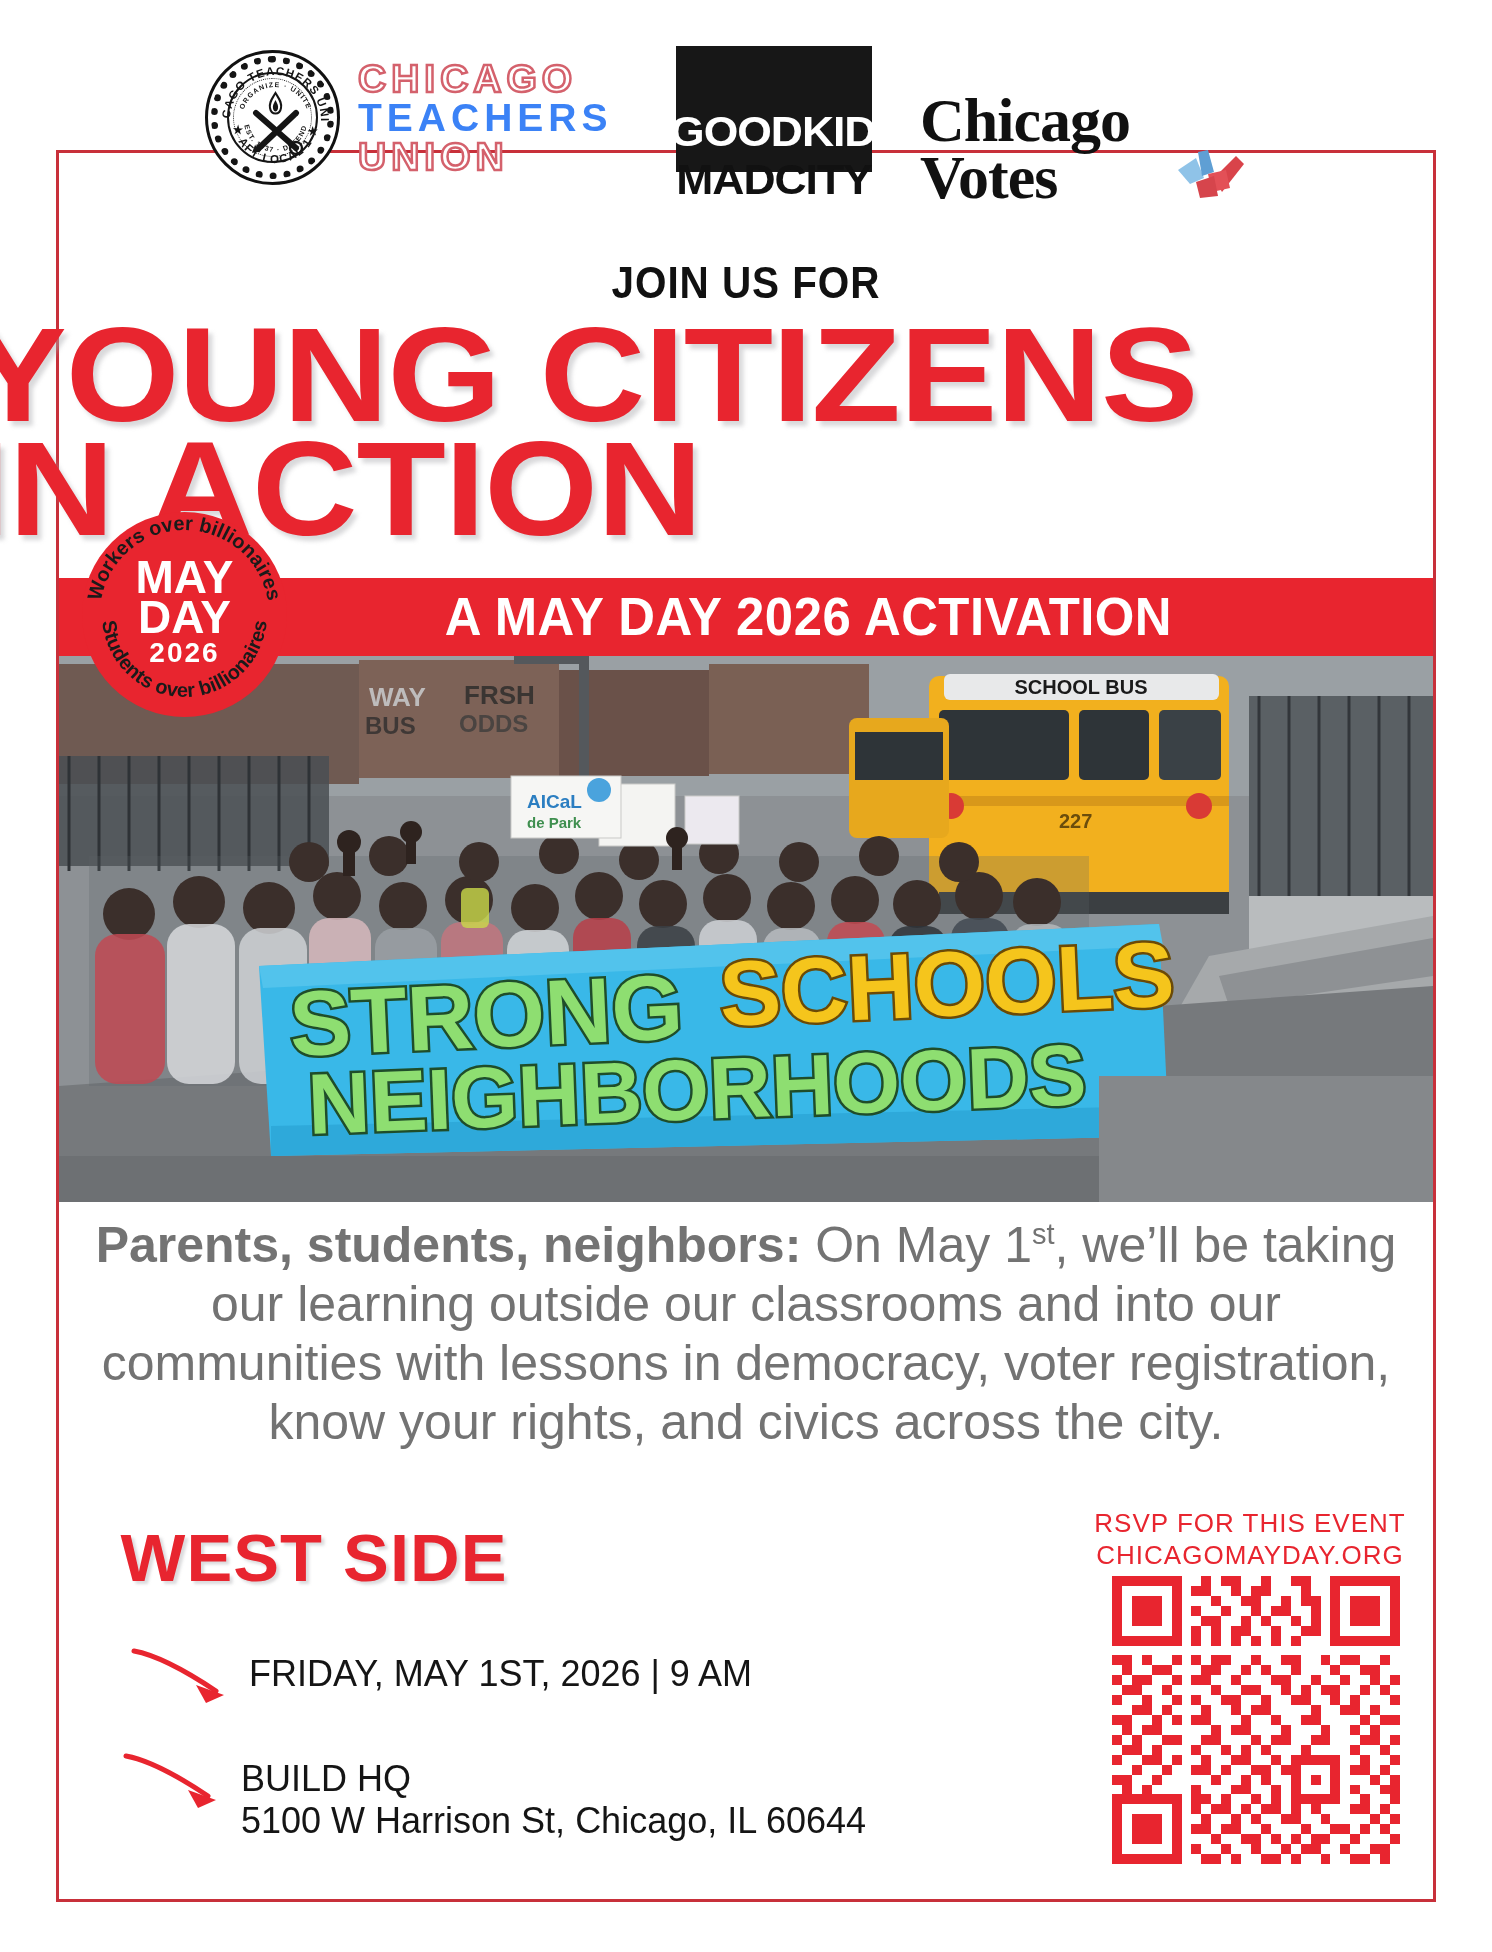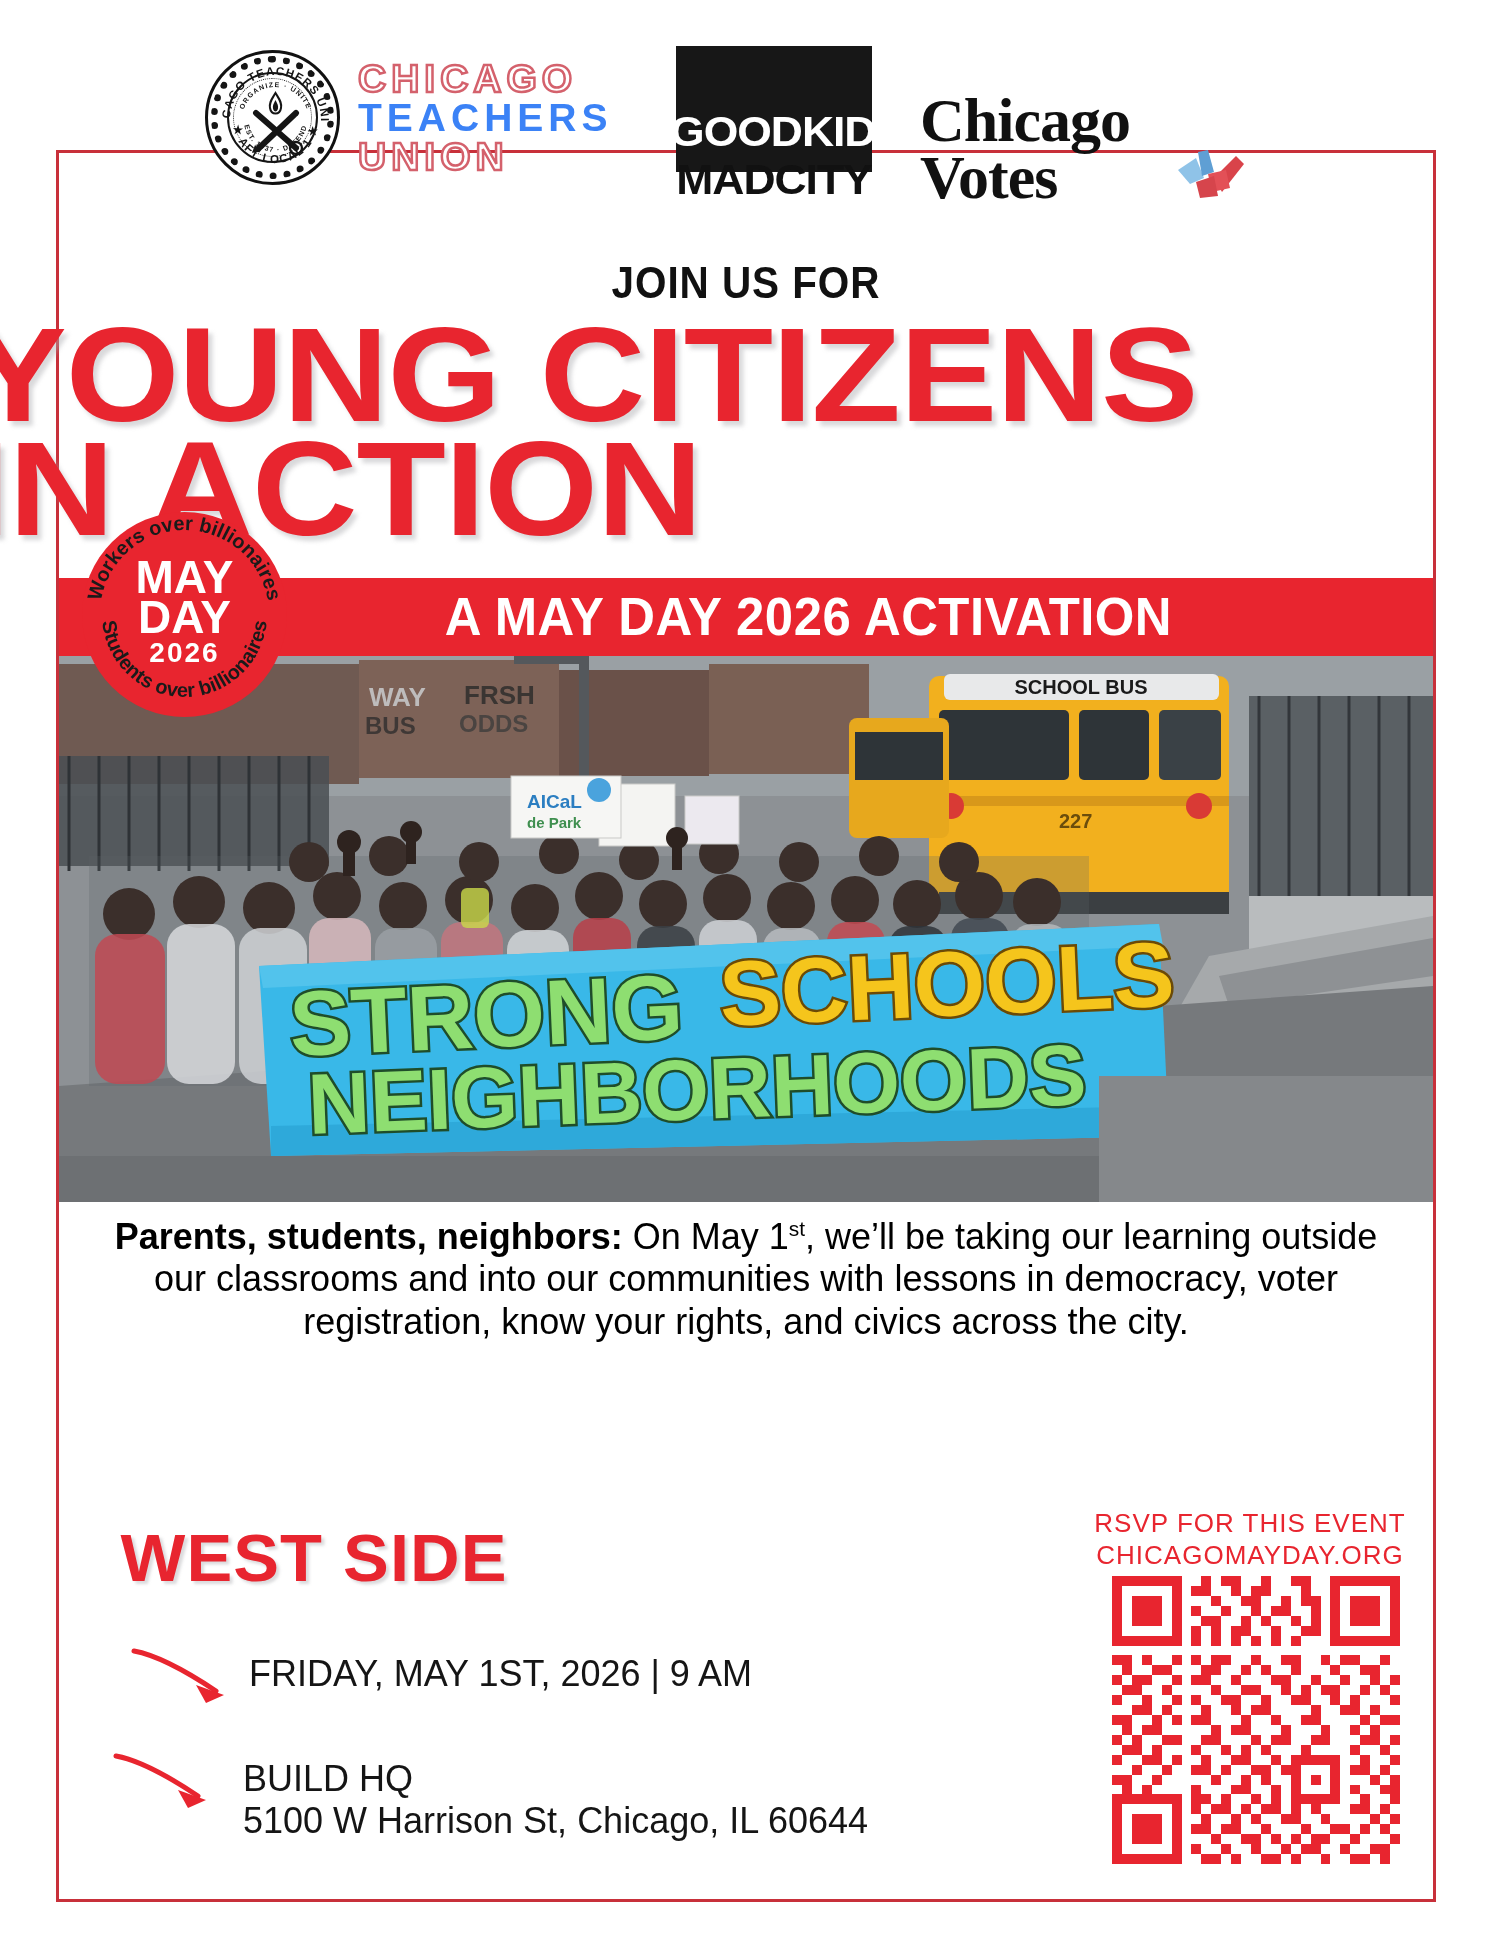--- a/index.html
+++ b/index.html
@@ -66,34 +66,34 @@
   .mayday .core{position:absolute;left:0;top:46px;width:205px;text-align:center;color:#fff;
     font-family:"Liberation Sans",sans-serif;font-weight:bold;line-height:0.86;}
   .mayday .core .m1{font-size:46px;letter-spacing:0px;display:block;}
   .mayday .core .m2{font-size:46px;letter-spacing:0px;display:block;}
   .mayday .core .m3{font-size:28px;letter-spacing:2px;display:block;margin-top:4px;}
 
   
   .photo{position:absolute;left:59px;top:656px;width:1374px;height:546px;overflow:hidden;background:#22c55e;}
 
   
-  .para{position:absolute;left:95px;top:1216px;width:1302px;text-align:center;color:#000000;
-    font-family:"Liberation Sans",sans-serif;font-size:36px;line-height:1.18;}
+  .para{position:absolute;left:95px;top:1216px;width:1302px;text-align:center;color:#737373;
+    font-family:"Liberation Sans",sans-serif;font-size:50px;line-height:1.18;}
   .para b{font-weight:bold;}
   .para .lastline{font-weight:bold;display:block;}
   .para sup{font-size:0.58em;vertical-align:super;}
 
   
   .westside{position:absolute;left:128px;top:1520px;color:#e8252f;font-size:66px;font-weight:bold;
     letter-spacing:1px;font-family:"Liberation Sans",sans-serif;transform:scaleX(1.04);
     text-shadow:3px 3px 3px rgba(175,175,180,0.45);}
 
   .evrow{position:absolute;display:flex;align-items:flex-start;}
   .ev1{left:130px;top:1645px;}
-  .ev2{left:112px;top:1750px;gap:12px;}
+  .ev2{left:122px;top:1750px;}
   .arrow{width:105px;height:62px;flex:0 0 105px;margin-right:14px;}
   .evtext{color:#151515;font-size:36px;line-height:1.18;font-family:"Liberation Sans",sans-serif;padding-top:8px;}
 
   .rsvp{position:absolute;left:1090px;top:1508px;width:320px;text-align:center;color:#e8252f;
     font-family:"Liberation Sans",sans-serif;font-weight:normal;font-size:26px;line-height:1.22;
     letter-spacing:1px;transform:scaleX(1.0);}
   .qr{position:absolute;left:1112px;top:1576px;width:288px;height:288px;}
   .qr-pad{position:absolute;left:1100px;top:1566px;width:312px;height:312px;background:#fff;}
 </style>
 </head>

